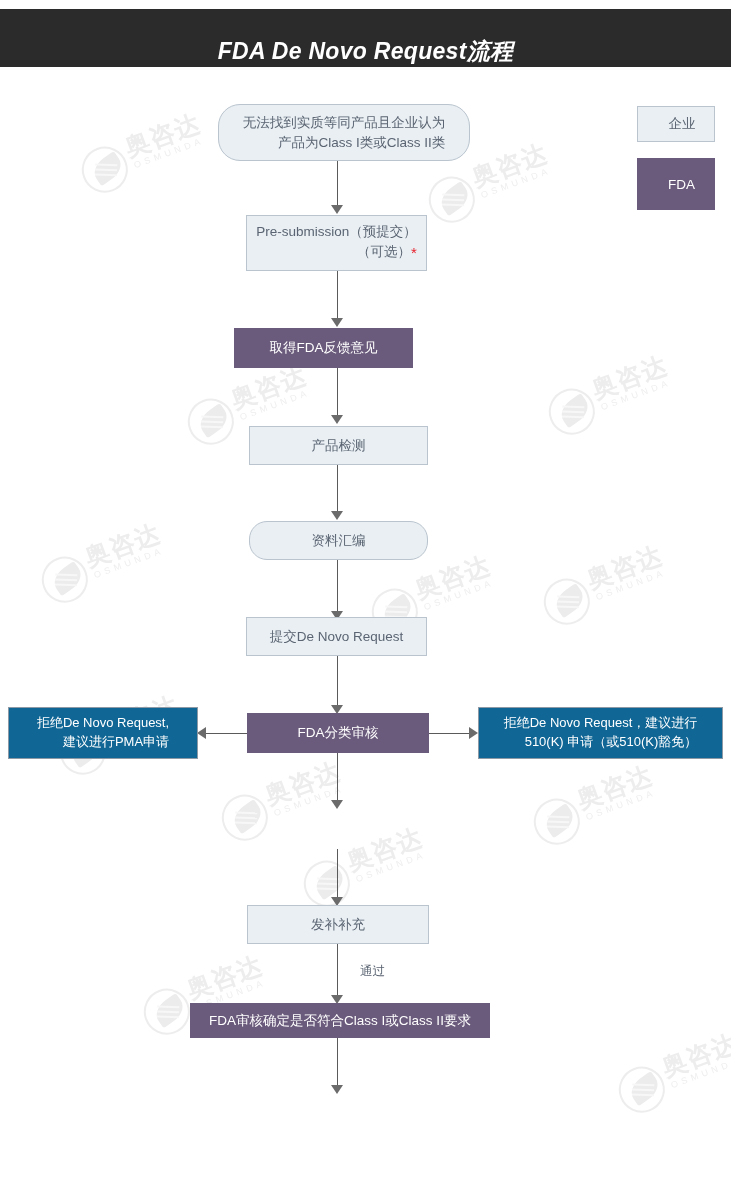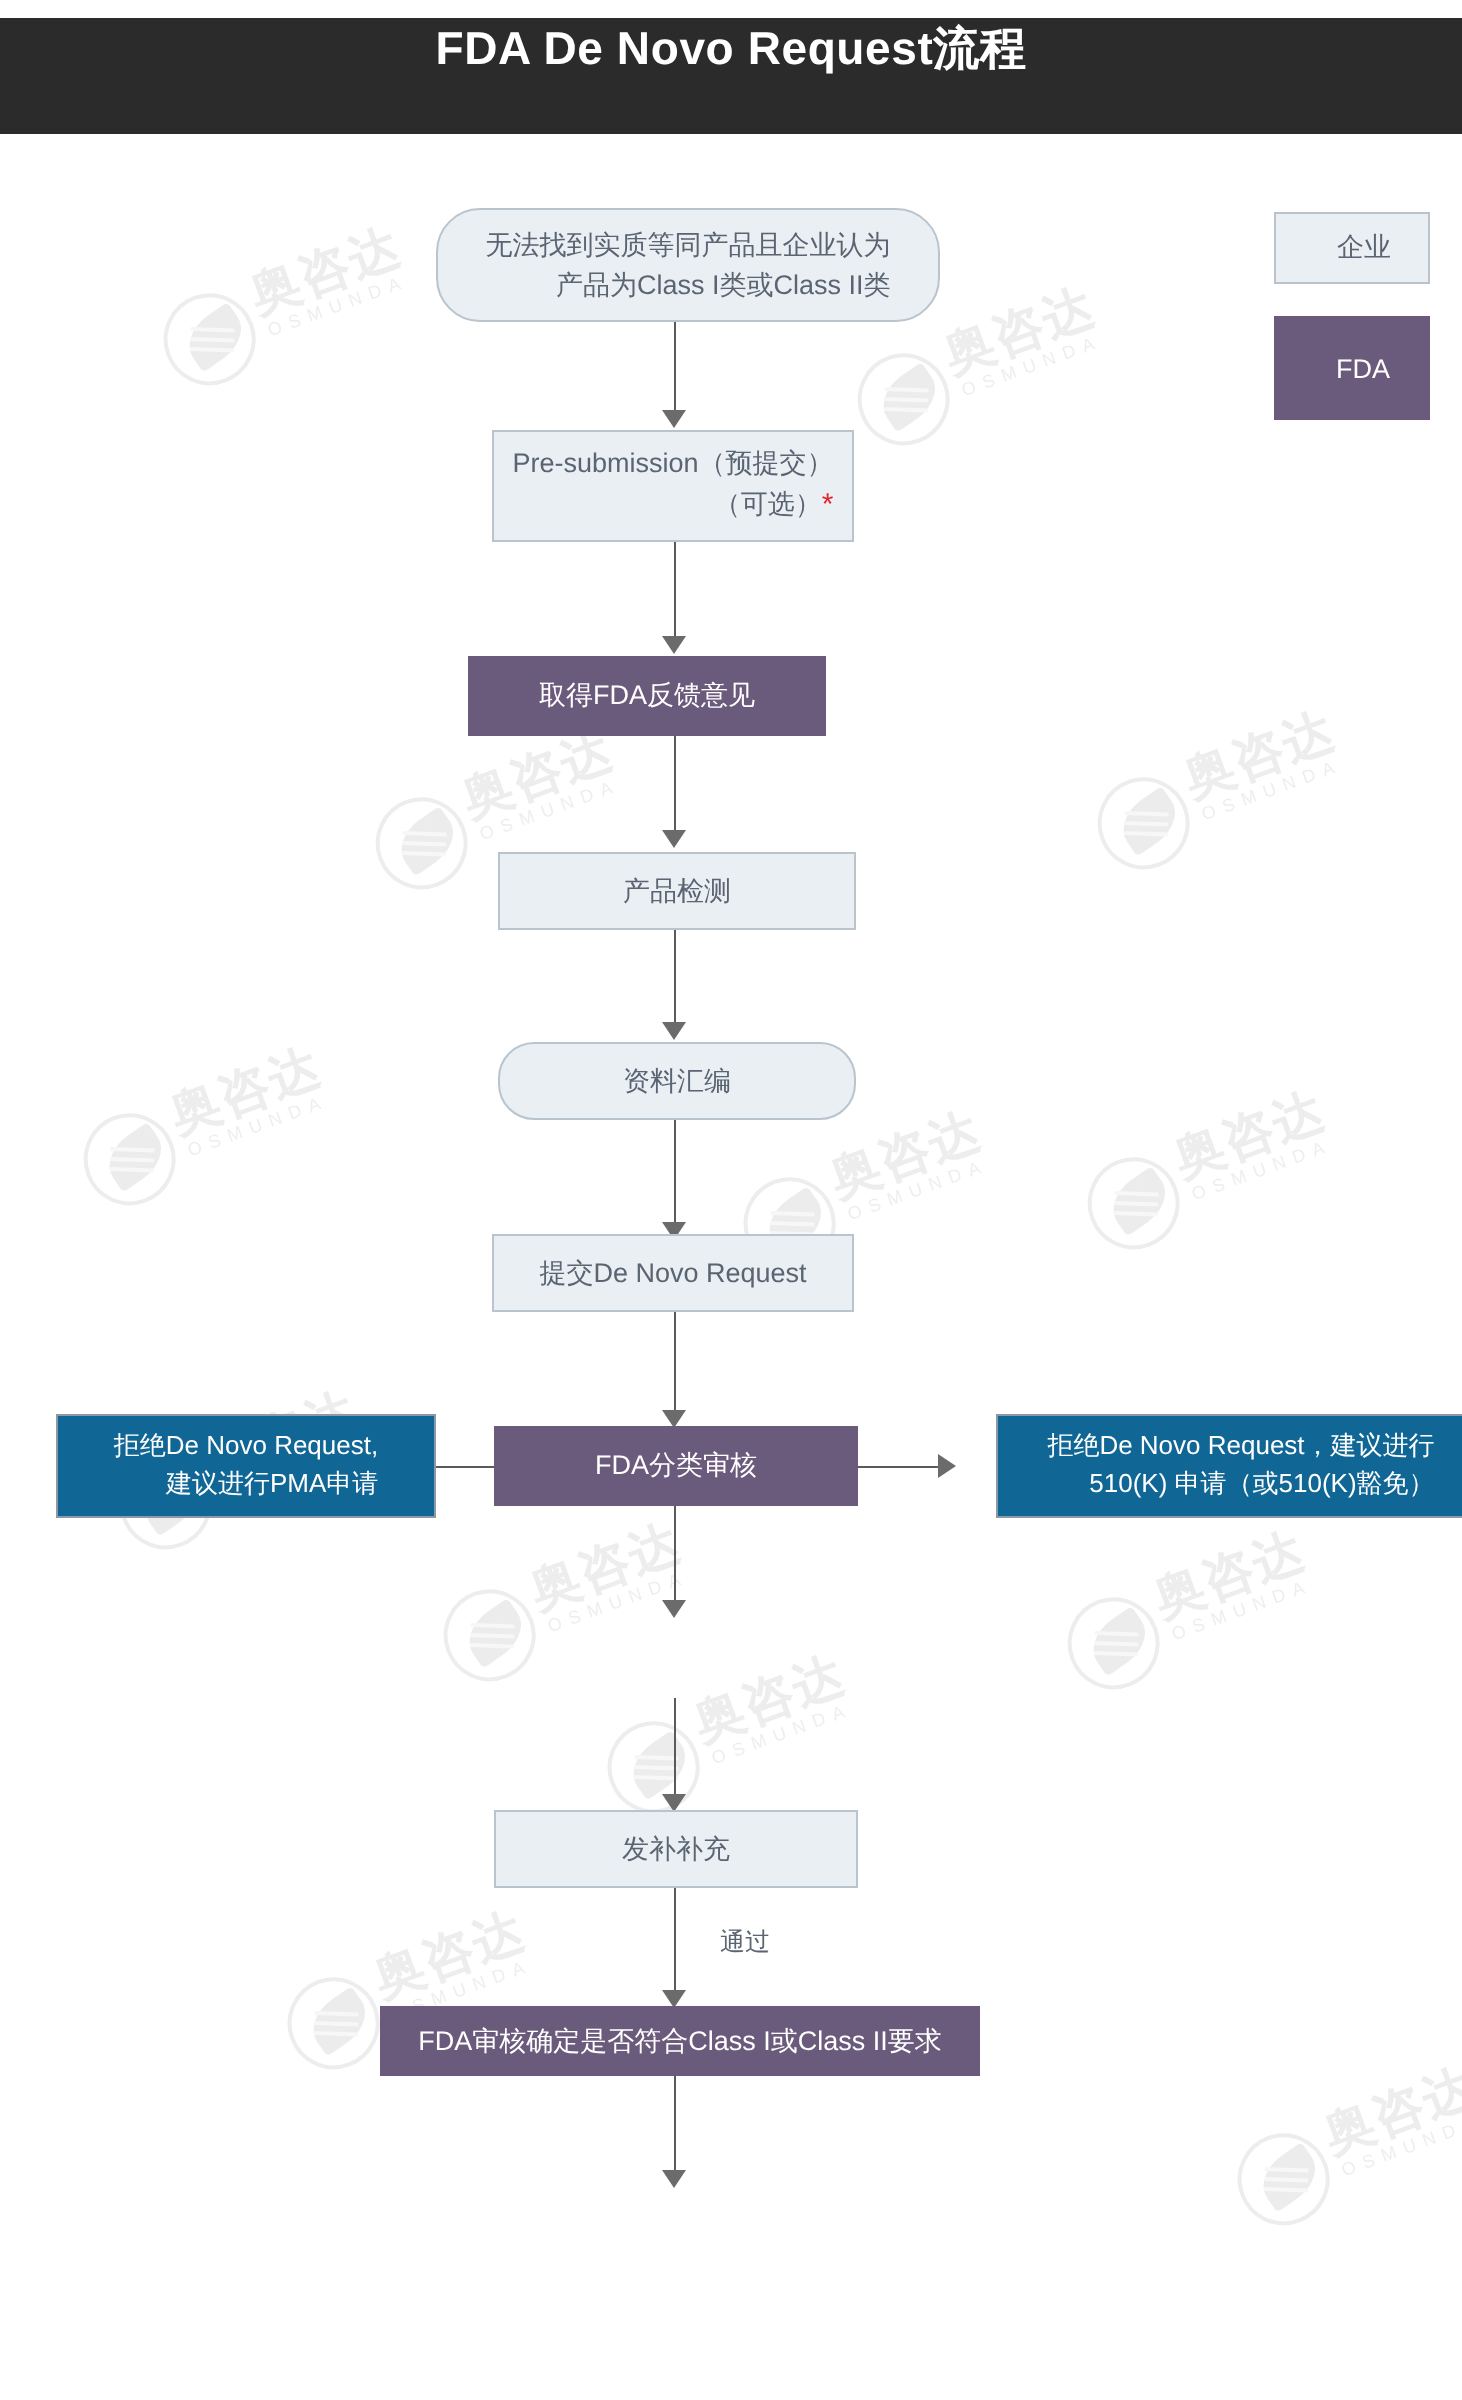--- a/index.html
+++ b/index.html
@@ -20,22 +20,23 @@
 
   
   .header-bar {
     position: absolute;
     left: 0;
     top: 9px;
     width: 731px;
     height: 58px;
     background: #2b2b2b;
     display: flex;
-    align-items: flex-start;
+    align-items: flex-end;
     justify-content: center;
+    font-style: italic;
   }
   .header-title {
     color: #ffffff;
     font-size: 23px;
     font-weight: bold;
     letter-spacing: 0.3px;
   }
 
   
   .wm-layer {
@@ -134,21 +135,20 @@
   }
   .node-purple {
     background: #6a5a7b;
     border: 1px solid #6a5a7b;
     color: #ffffff;
   }
   .node-blue {
     background: #106695;
     border: 1px solid #8d9aa6;
     color: #ffffff;
-    margin-left: 20px;
   }
   .node-round {
     border-radius: 22px;
   }
   .node-diamond {
     background: #106695;
     color: #ffffff;
     clip-path: polygon(50% 0%, 100% 50%, 50% 100%, 0% 50%);
     border: none;
   }

